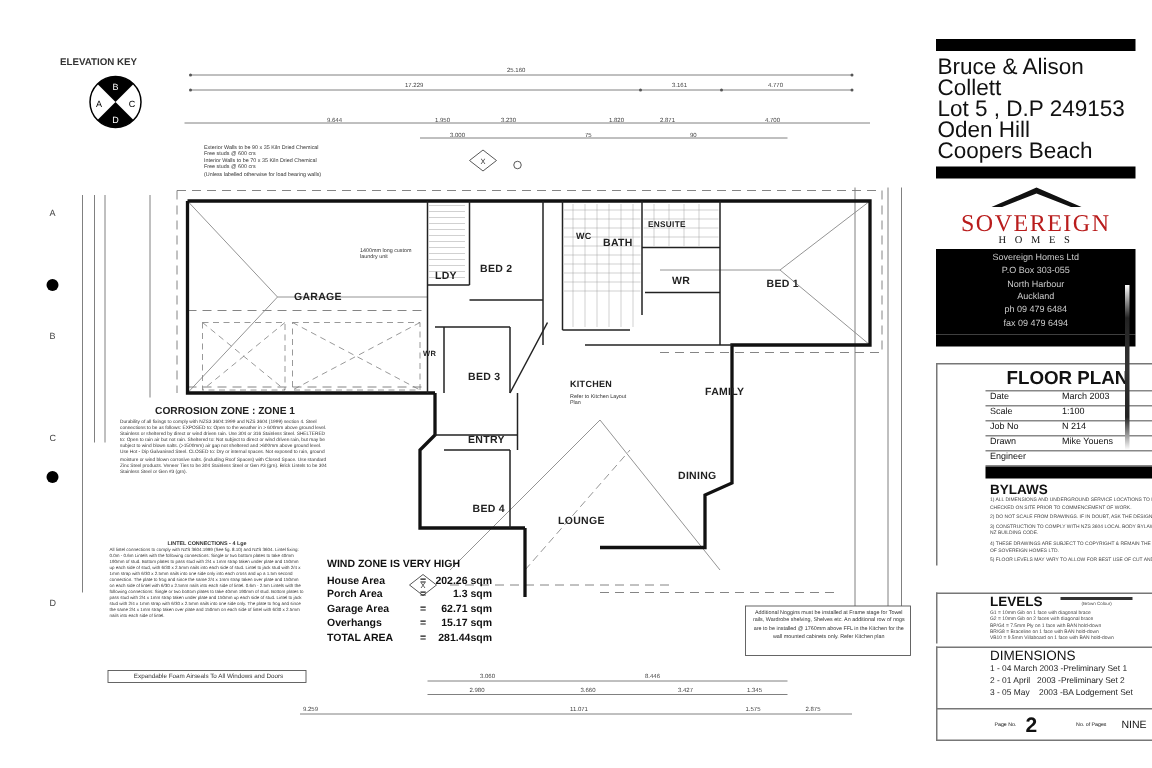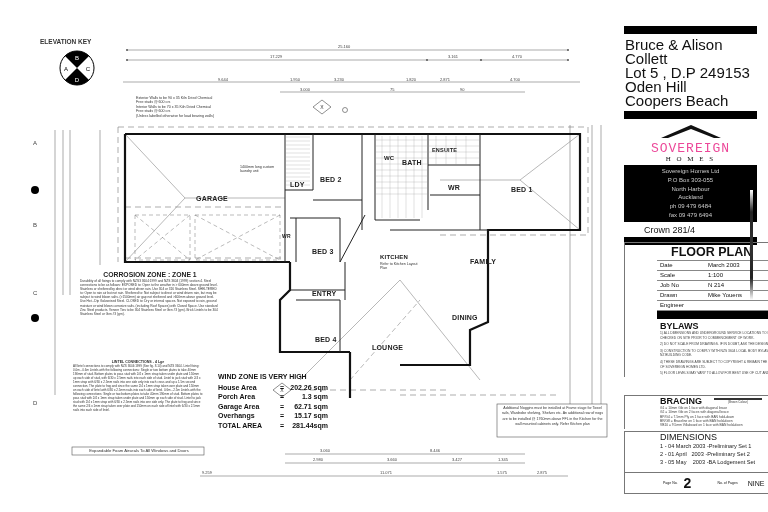--- a/index.html
+++ b/index.html
@@ -259,32 +259,31 @@
     <div class="client">Lot 5 , D.P 249153</div>
     <div class="client">Oden Hill</div>
     <div class="client">Coopers Beach</div>
   </div>
   <div class="blackbar" style="height:8px;"></div>
 
   <div style="text-align:center;margin-top:4px;">
     <svg width="70" height="16" viewBox="0 0 70 16">
       <path d="M5 15 L35 2 L65 15 L58 15 L35 6 L12 15 Z" fill="#111"></path>
     </svg>
-    <div style="font-family:Liberation Mono, monospace;font-size:13px;letter-spacing:1px;line-height:12px;color:#ec4899;">SOVEREIGN</div>
+    <div style="font-family:Liberation Serif, serif;font-size:16px;letter-spacing:1px;line-height:12px;color:#b91c1c;">SOVEREIGN</div>
     <div style="font-family:'Liberation Serif',serif;font-size:7px;letter-spacing:2px;color:#111;">H O M E S</div>
   </div>
   <div class="brandbox" style="margin-top:2px;">
     <div>Sovereign Homes Ltd</div>
     <div>P.O Box 303-055</div>
     <div>North Harbour</div>
     <div>Auckland</div>
     <div>ph 09 479 6484</div>
     <div>fax 09 479 6494</div>
   </div>
-  <div style="font-size:9px;padding:3px 0 2px 20px;">Crown 281/4</div>
   <div class="blackbar" style="height:8px;"></div>
 </div>
 
 <div class="tb box" style="top:242px;border-bottom:none;">
   <div style="font-size:12.5px;font-weight:bold;padding:2px 0 1px 14px;border-bottom:1px solid #888;">FLOOR PLAN</div>
   <div class="table-row">
       <div class="k">Date</div>
       <div class="v">March 2003</div>
     </div>
   <div class="table-row">
@@ -309,21 +308,21 @@
     <div style="margin-bottom:2px;">1) ALL DIMENSIONS AND UNDERGROUND SERVICE LOCATIONS TO BE CHECKED ON SITE PRIOR TO COMMENCEMENT OF WORK.</div>
     <div style="margin-bottom:2px;">2) DO NOT SCALE FROM DRAWINGS. IF IN DOUBT, ASK THE DESIGNER.</div>
     <div style="margin-bottom:2px;">3) CONSTRUCTION TO COMPLY WITH NZS 3604 LOCAL BODY BYLAWS AND THE NZ BUILDING CODE.</div>
     <div style="margin-bottom:2px;">4) THESE DRAWINGS ARE SUBJECT TO COPYRIGHT &amp; REMAIN THE PROPERTY OF SOVEREIGN HOMES LTD.</div>
     <div style="margin-bottom:1px;">5) FLOOR LEVELS MAY VARY TO ALLOW FOR BEST USE OF CUT AND FILL.</div>
   </div>
 </div>
 
 <div class="tb box" style="top:395px;border-top:1px solid #777;border-bottom:none;">
   <div style="display:flex;align-items:center;">
-    <div class="section-title">BRACING</div>
+    <div class="section-title">LEVELS</div>
     <div style="margin-left:12px;">
       <div style="width:48px;height:2px;background:#333;"></div>
       <div style="font-size:3px;text-align:center;color:#444;">(Brown Colour)</div>
     </div>
   </div>
   <div class="notes-text" style="line-height:4.3px;padding-bottom:2px;">
     <div>G1 = 10mm Gib on 1 face with diagonal brace</div>
     <div>G2 = 10mm Gib on 2 faces with diagonal brace</div>
     <div>BP/G4 = 7.5mm Ply on 1 face with BAN hold-down</div>
     <div>BR/G8 = Braceline on 1 face with BAN hold-down</div>

